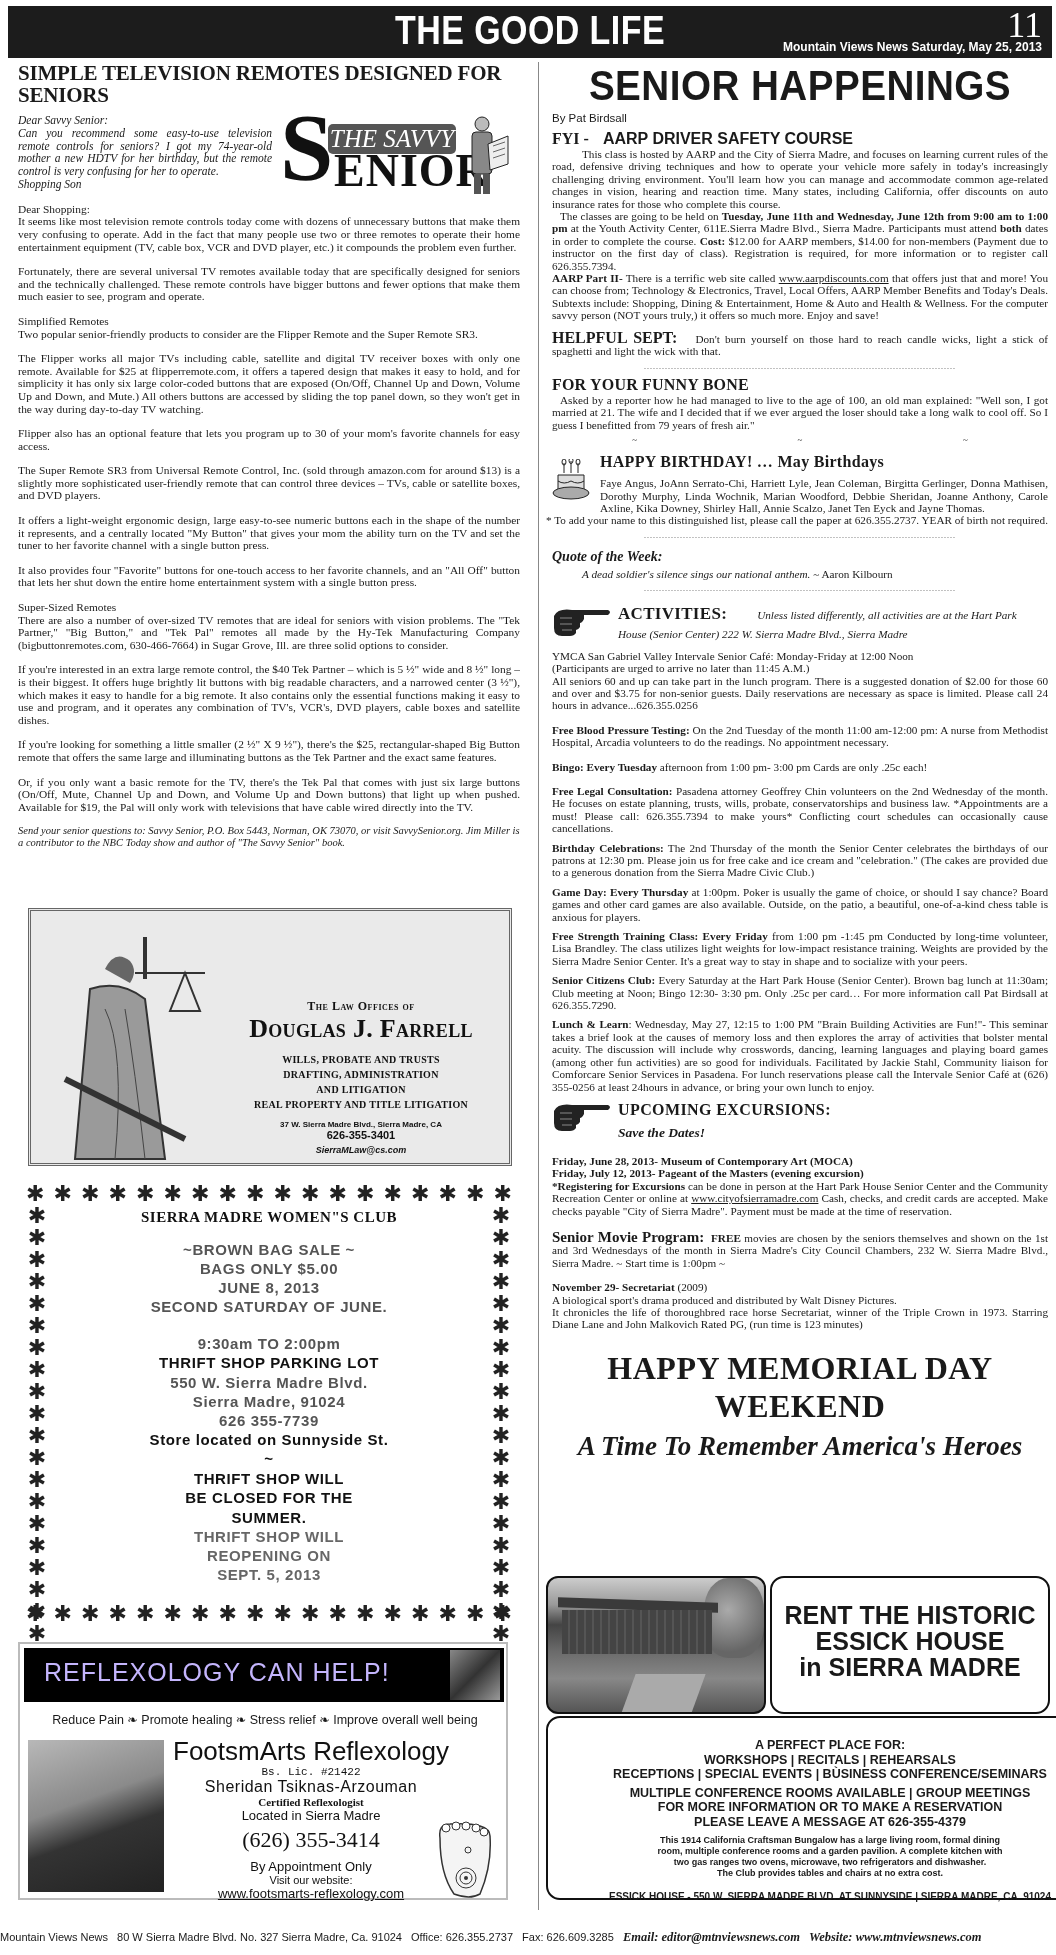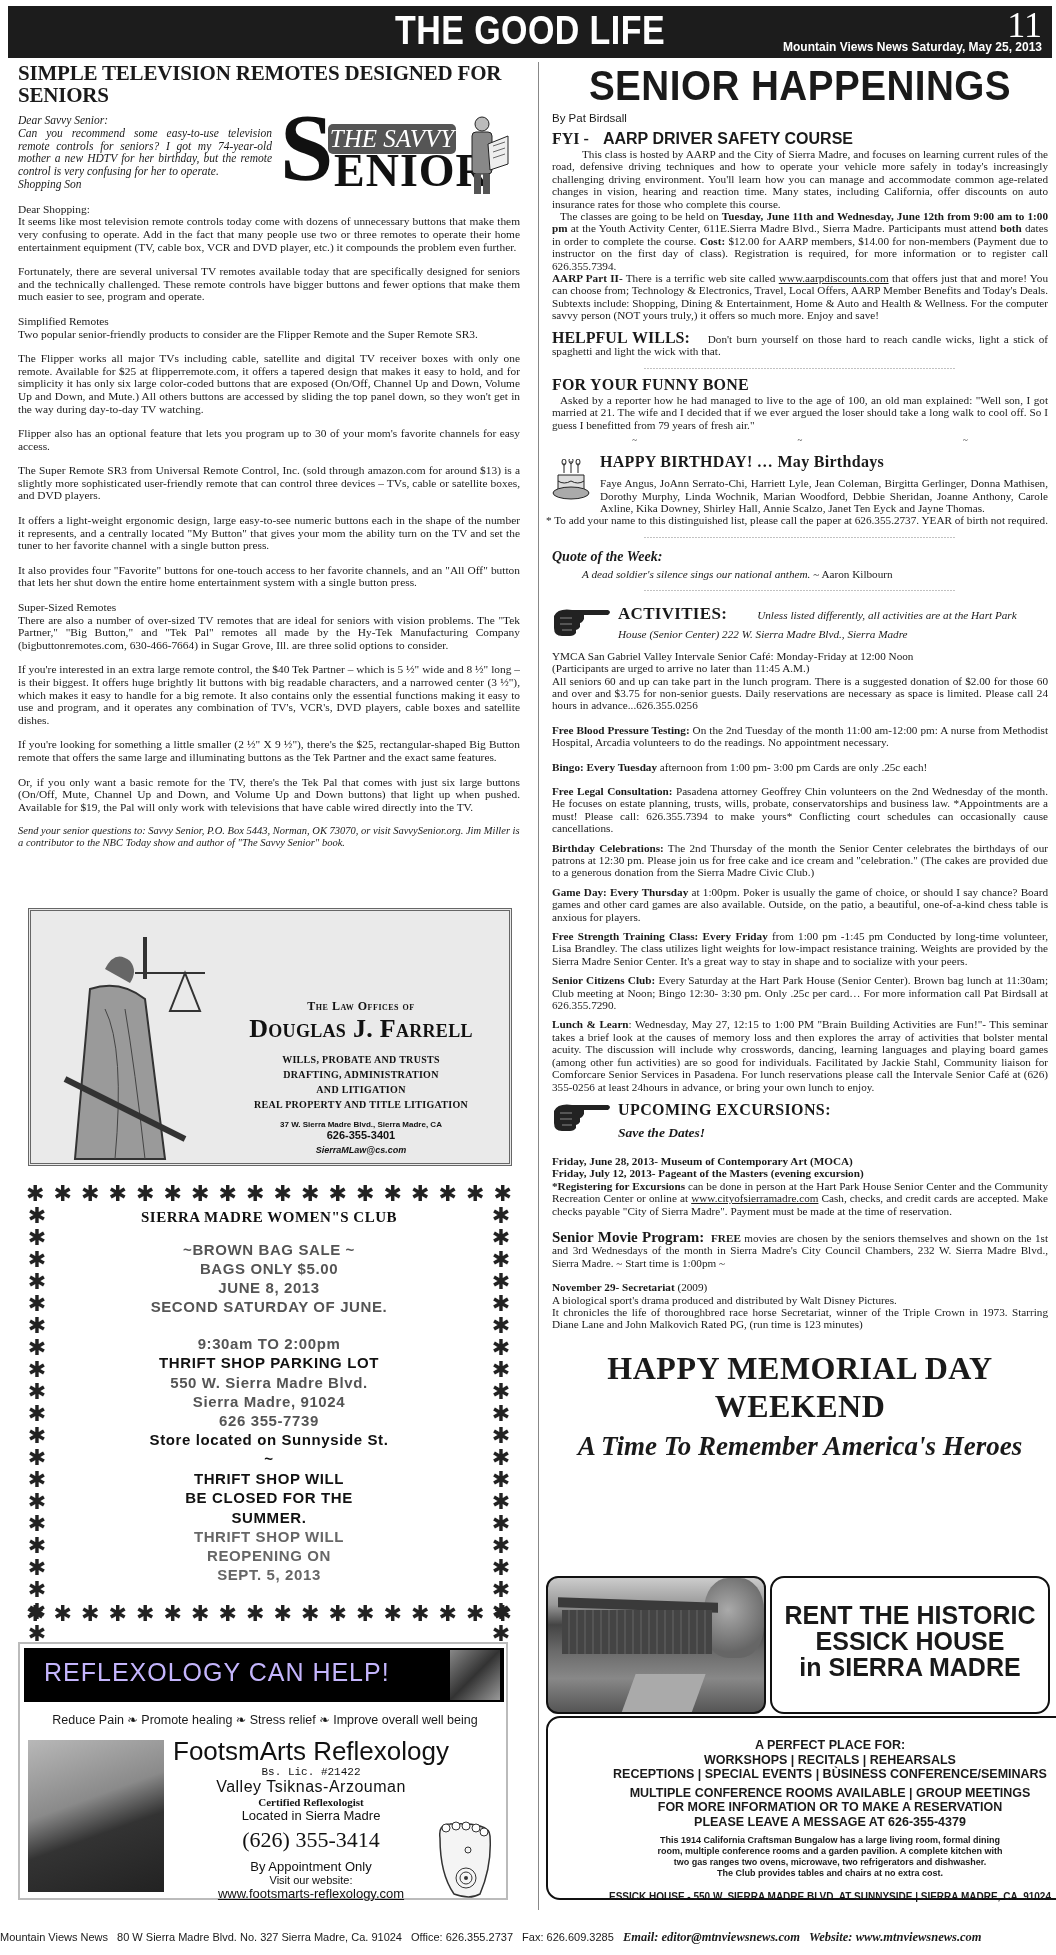--- a/index.html
+++ b/index.html
@@ -337,21 +337,21 @@
 <div class="ad-reflex">
   <div class="banner">
     <div class="banner-text">REFLEXOLOGY CAN HELP!</div>
     <div class="banner-photo"></div>
   </div>
   <div class="benefits">Reduce Pain  ❧  Promote healing  ❧  Stress relief  ❧  Improve overall well being</div>
   <div class="photo"></div>
   <div class="center">
     <div class="biz">FootsmArts Reflexology</div>
     <div class="lic">Bs. Lic. #21422</div>
-    <div class="name">Valley Tsiknas-Arzouman</div>
+    <div class="name">Sheridan Tsiknas-Arzouman</div>
     <div class="cert">Certified Reflexologist</div>
     <div class="loc">Located in Sierra Madre</div>
     <div class="phone">(626) 355-3414</div>
     <div class="appt">By Appointment Only</div>
     <div class="visit">Visit our website:</div>
     <div class="site">www.footsmarts-reflexology.com</div>
   </div>
   <svg class="foot" viewBox="0 0 62 80">
     <path d="M8 18 q-2 -14 10 -14 q40 -2 40 12 q2 30 -10 58 q-10 6 -26 0 q-14 -20 -14 -56z" fill="#f4f4f4" stroke="#333" stroke-width="1.5"></path>
     <circle cx="14" cy="8" r="4" fill="#fff" stroke="#333"></circle>
@@ -370,21 +370,21 @@
   <div class="h-senior">SENIOR HAPPENINGS</div>
   <div class="byline">By Pat Birdsall</div>
 
   <div class="fyi-head">
     <span class="fyi">FYI -</span><span class="course">AARP DRIVER SAFETY COURSE</span>
   </div>
   <p class="rp indent">This class is hosted by AARP and the City of Sierra Madre, and focuses on learning current rules of the road, defensive driving techniques and how to operate your vehicle more safely in today's increasingly challenging driving environment. You'll learn how you can manage and accommodate common age-related changes in vision, hearing and reaction time. Many states, including California, offer discounts on auto insurance rates for those who complete this course.</p>
   <p class="rp indent-s"><span>The classes are going to be held on </span><b>Tuesday, June 11th and Wednesday, June 12th from 9:00 am to 1:00 pm</b><span> at the Youth Activity Center, 611E.Sierra Madre Blvd., Sierra Madre. Participants must attend </span><b>both</b><span> dates in order to complete the course. </span><b>Cost:</b><span> $12.00 for AARP members, $14.00 for non-members (Payment due to instructor on the first day of class). Registration is required, for more information or to register call 626.355.7394.</span></p>
   <p class="rp"><b>AARP Part II-</b><span> There is a terrific web site called </span><span class="link">www.aarpdiscounts.com</span><span> that offers just that and more! You can choose from; Technology &amp; Electronics, Travel, Local Offers, AARP Member Benefits and Today's Deals. Subtexts include: Shopping, Dining &amp; Entertainment, Home &amp; Auto and Health &amp; Wellness. For the computer savvy person     (NOT yours truly,) it offers so much more. Enjoy and save!</span></p>
 
-  <p class="hint"><span class="hh">HELPFUL WILLS:</span><span>Don't burn yourself on those hard to reach candle wicks, light a stick of spaghetti and light the wick with that.</span></p>
+  <p class="hint"><span class="hh">HELPFUL SEPT:</span><span>Don't burn yourself on those hard to reach candle wicks, light a stick of spaghetti and light the wick with that.</span></p>
   <div class="dots">........................................................................................................</div>
 
   <div class="sub-h">FOR YOUR FUNNY BONE</div>
   <p class="rp indent-s">Asked by a reporter how he had managed to live to the age of 100, an old man explained: "Well son, I got married at 21. The wife and I decided that if we ever argued the loser should take a long walk to cool off. So I guess I benefitted from 79 years of fresh air."</p>
   <div class="tildes">
       <span>~</span>
       <span>~</span>
       <span>~</span>
     </div>
 

